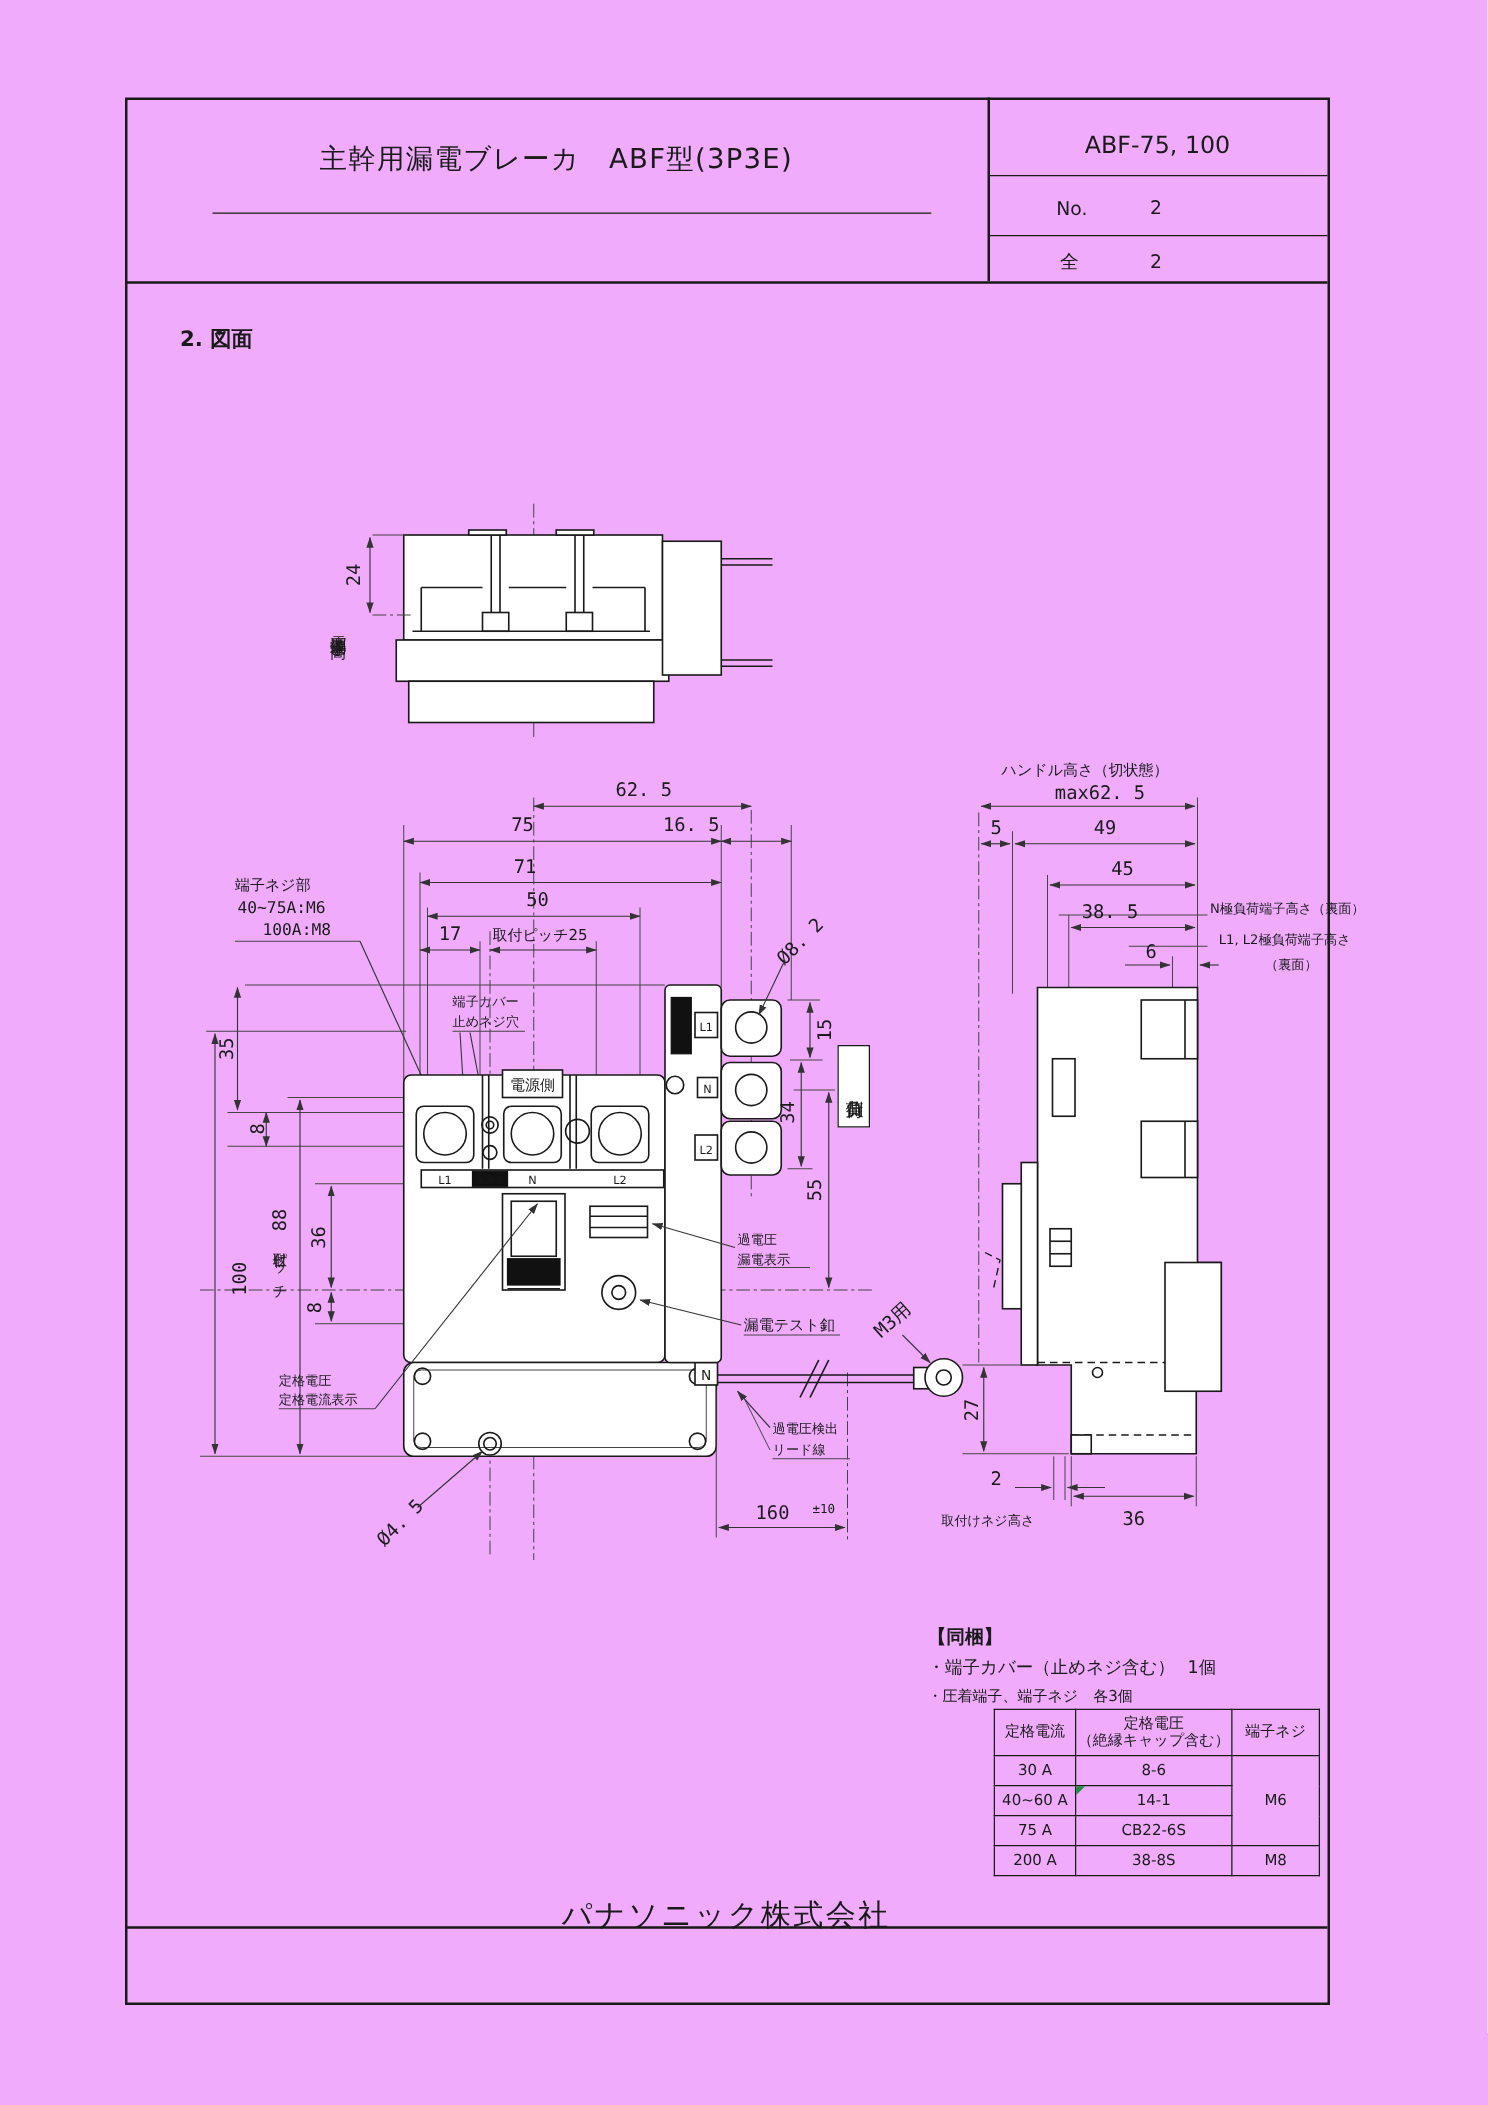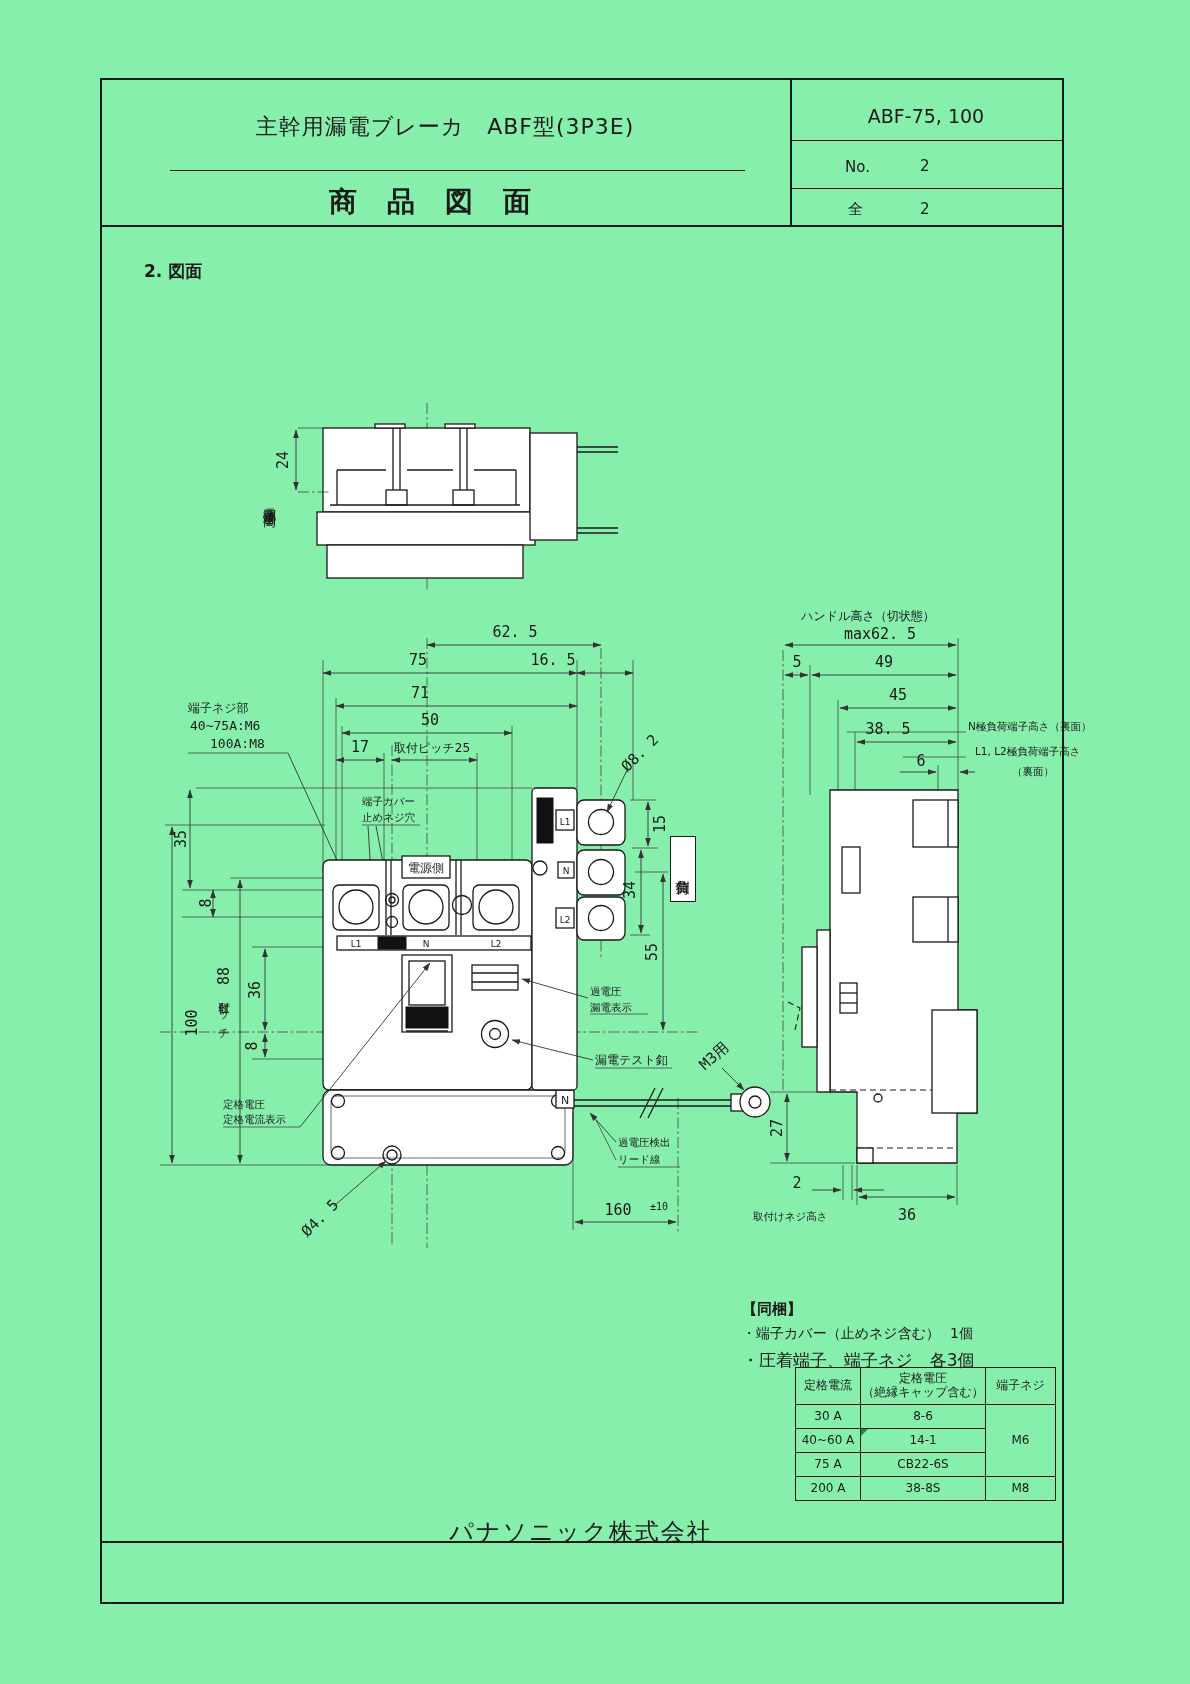--- a/index.html
+++ b/index.html
@@ -1,16 +1,16 @@
 <!DOCTYPE html>
 <html><head>
 <meta charset="utf-8">
 <style>
   html,body{margin:0;padding:0;background:#fff;}
-  #page{position:relative;width:1190px;height:1684px;background:#86efac;
+  #page{position:relative;width:1190px;height:1684px;background:#f0abfc;
         font-family:"DejaVu Sans",sans-serif;color:#1a1a1a;overflow:hidden;}
   .abs{position:absolute;}
   
   #frame{left:100px;top:78px;width:960px;height:1522px;border:2px solid #1a1a1a;}
   #titleDivider{left:790px;top:78px;width:0;height:147px;border-left:2px solid #1a1a1a;}
   #titleBottom{left:100px;top:225px;width:962px;height:0;border-top:2px solid #1a1a1a;}
   #footerTop{left:100px;top:1541px;width:962px;height:0;border-top:2px solid #1a1a1a;}
   .rowline{left:792px;width:270px;height:0;border-top:1.5px solid #1a1a1a;}
   
   #productTitle{left:120px;top:112px;width:650px;text-align:center;font-size:22px;letter-spacing:1px;}
@@ -37,21 +37,21 @@
   
   .vtext{writing-mode:vertical-rl;text-orientation:upright;}
   #vSourceTermH{left:258px;top:498px;width:20px;height:140px;font-size:13px;letter-spacing:1px;}
   #vPitch{left:213px;top:993px;width:18px;height:92px;font-size:11.5px;}
   #vLoadSide{left:670px;top:836px;width:24px;height:64px;border:1.3px solid #1a1a1a;
              font-size:14px;display:flex;align-items:center;justify-content:center;background:#fff;}
   
   #inclHeading{left:742px;top:1300px;font-size:15px;font-weight:600;}
   #inclItem1{left:742px;top:1325px;font-size:14px;}
   #inclQty1{left:950px;top:1325px;font-size:14px;}
-  #inclItem2{left:742px;top:1349px;font-size:17px;}
+  #inclItem2{left:742px;top:1349px;font-size:12px;}
   table#parts{left:795px;top:1367px;position:absolute;border-collapse:collapse;table-layout:fixed;}
   #parts td{border:1.4px solid #1a1a1a;text-align:center;font-size:12px;padding:0;line-height:1.15;}
   #parts .hd{height:36px;font-size:12px;margin-top:12px;}
   #parts .c1{width:64px;} #parts .c2{width:124px;} #parts .c3{width:69px;}
   #parts .r{height:23px;font-size:12px;position:relative;}
   #noteMarker{position:absolute;left:0;top:0;width:0;height:0;
               border-top:7px solid #1e8f3e;border-right:7px solid transparent;}
   #footerText{left:100px;top:1516px;width:962px;text-align:center;font-size:24px;letter-spacing:2px;}
 </style>
 </head>
@@ -61,21 +61,20 @@
 
   <div class="abs" id="frame"></div>
   <div class="abs" id="titleDivider"></div>
   <div class="abs" id="titleBottom"></div>
   <div class="abs" id="footerTop"></div>
   <div class="abs rowline" style="top:140px;"></div>
   <div class="abs rowline" style="top:188px;"></div>
 
   <div class="abs" id="productTitle">主幹用漏電ブレーカ　ABF型(3P3E)</div>
   <div class="abs" id="titleUnderline"></div>
-  <div class="abs" id="docTitle">商品図面</div>
   <div class="abs" id="model">ABF-75, 100</div>
   <div class="abs tb-label" style="left:845px;top:158px;">No.</div>
   <div class="abs tb-label" style="left:920px;top:157px;">2</div>
   <div class="abs tb-label" style="left:848px;top:200px;">全</div>
   <div class="abs tb-label" style="left:920px;top:200px;">2</div>
 
   <div class="abs" id="sectionHeading">2. 図面</div>
 
   <svg class="abs" id="draw" viewBox="0 0 1190 1684">
     <defs>

